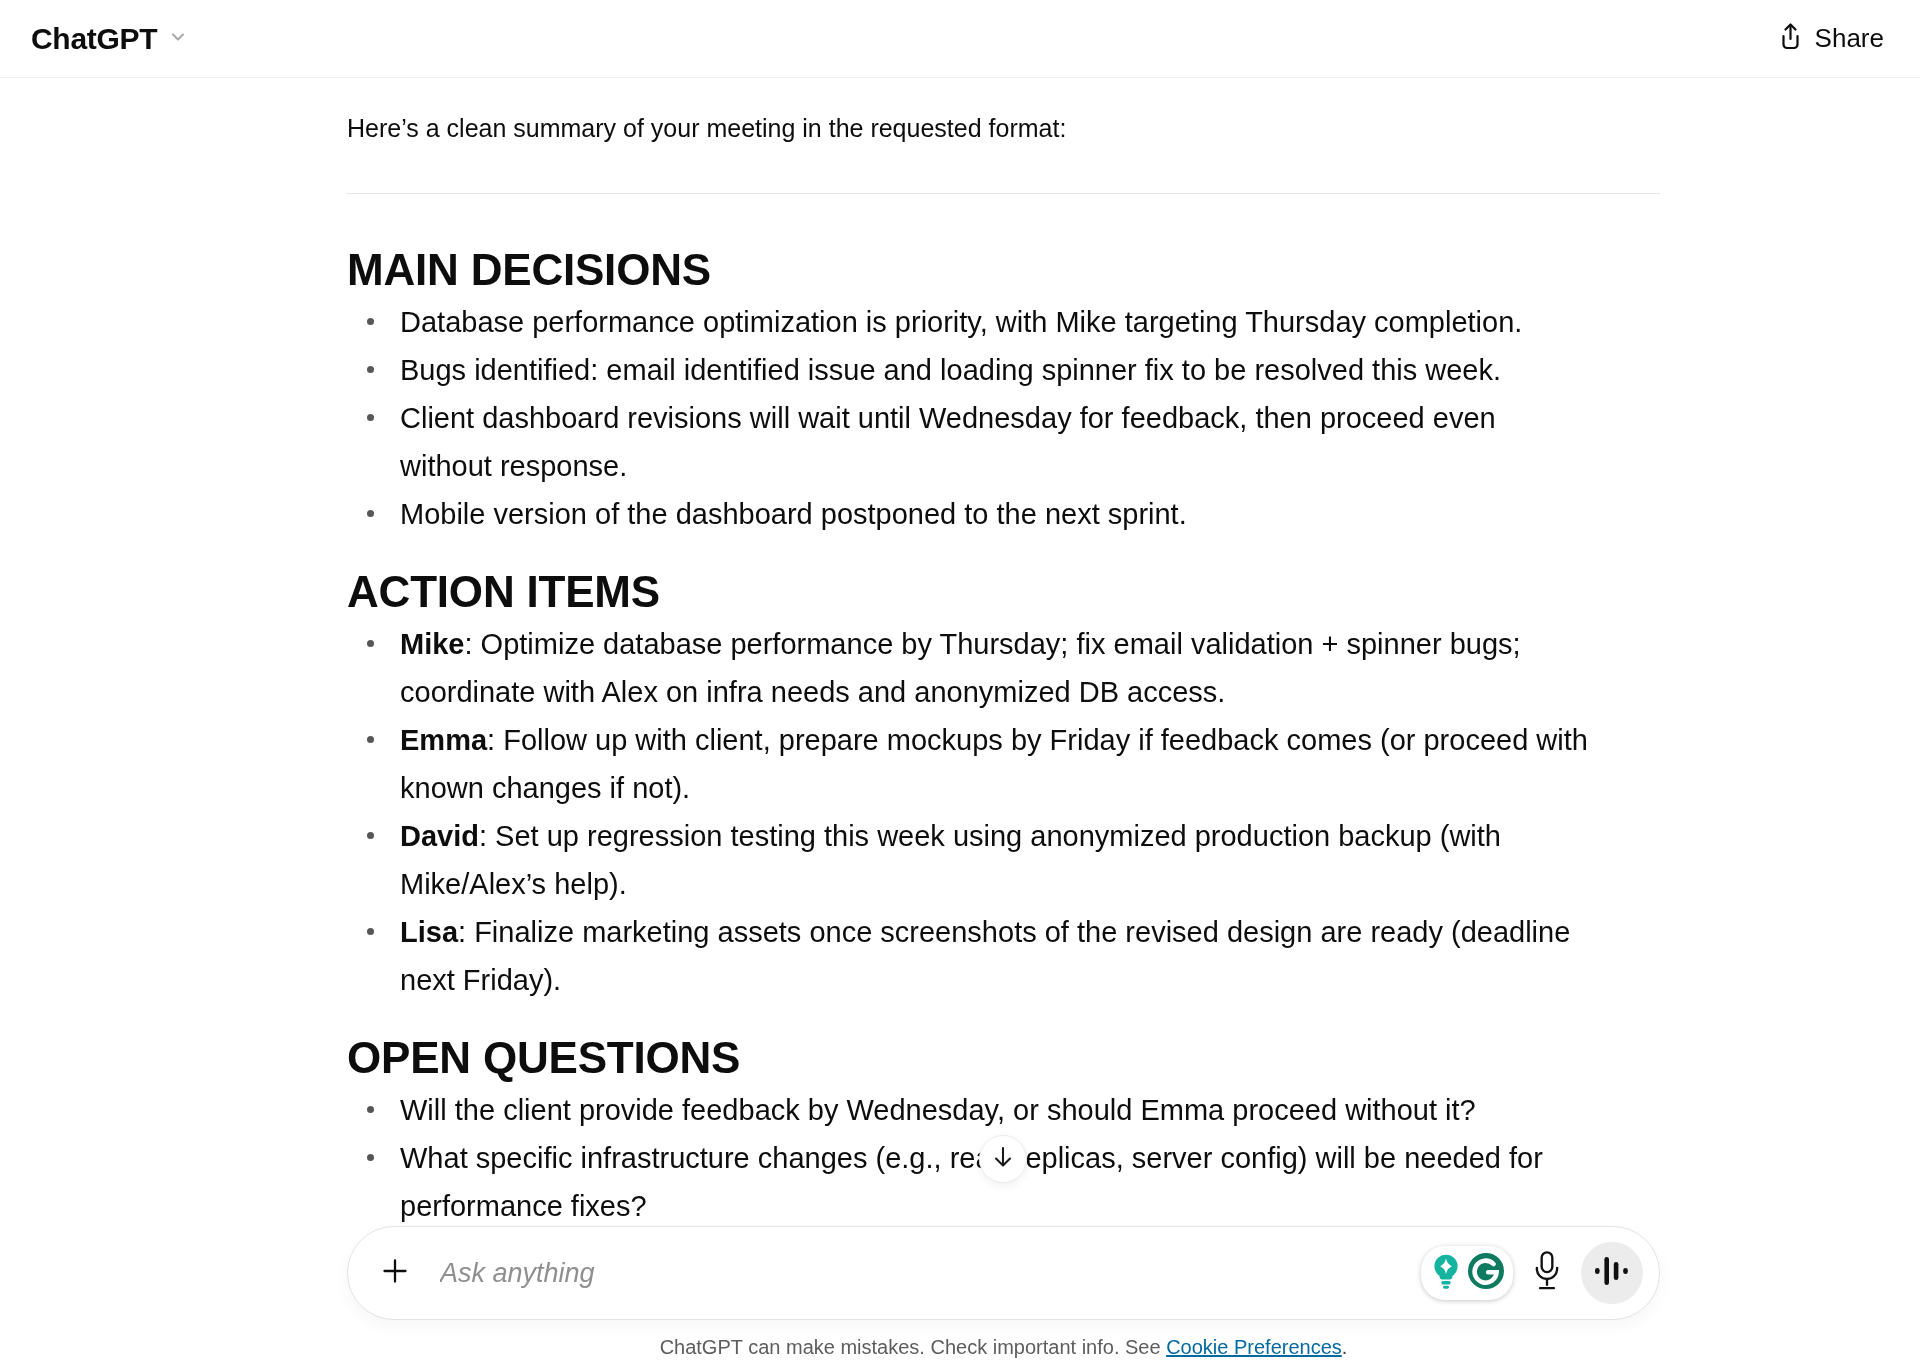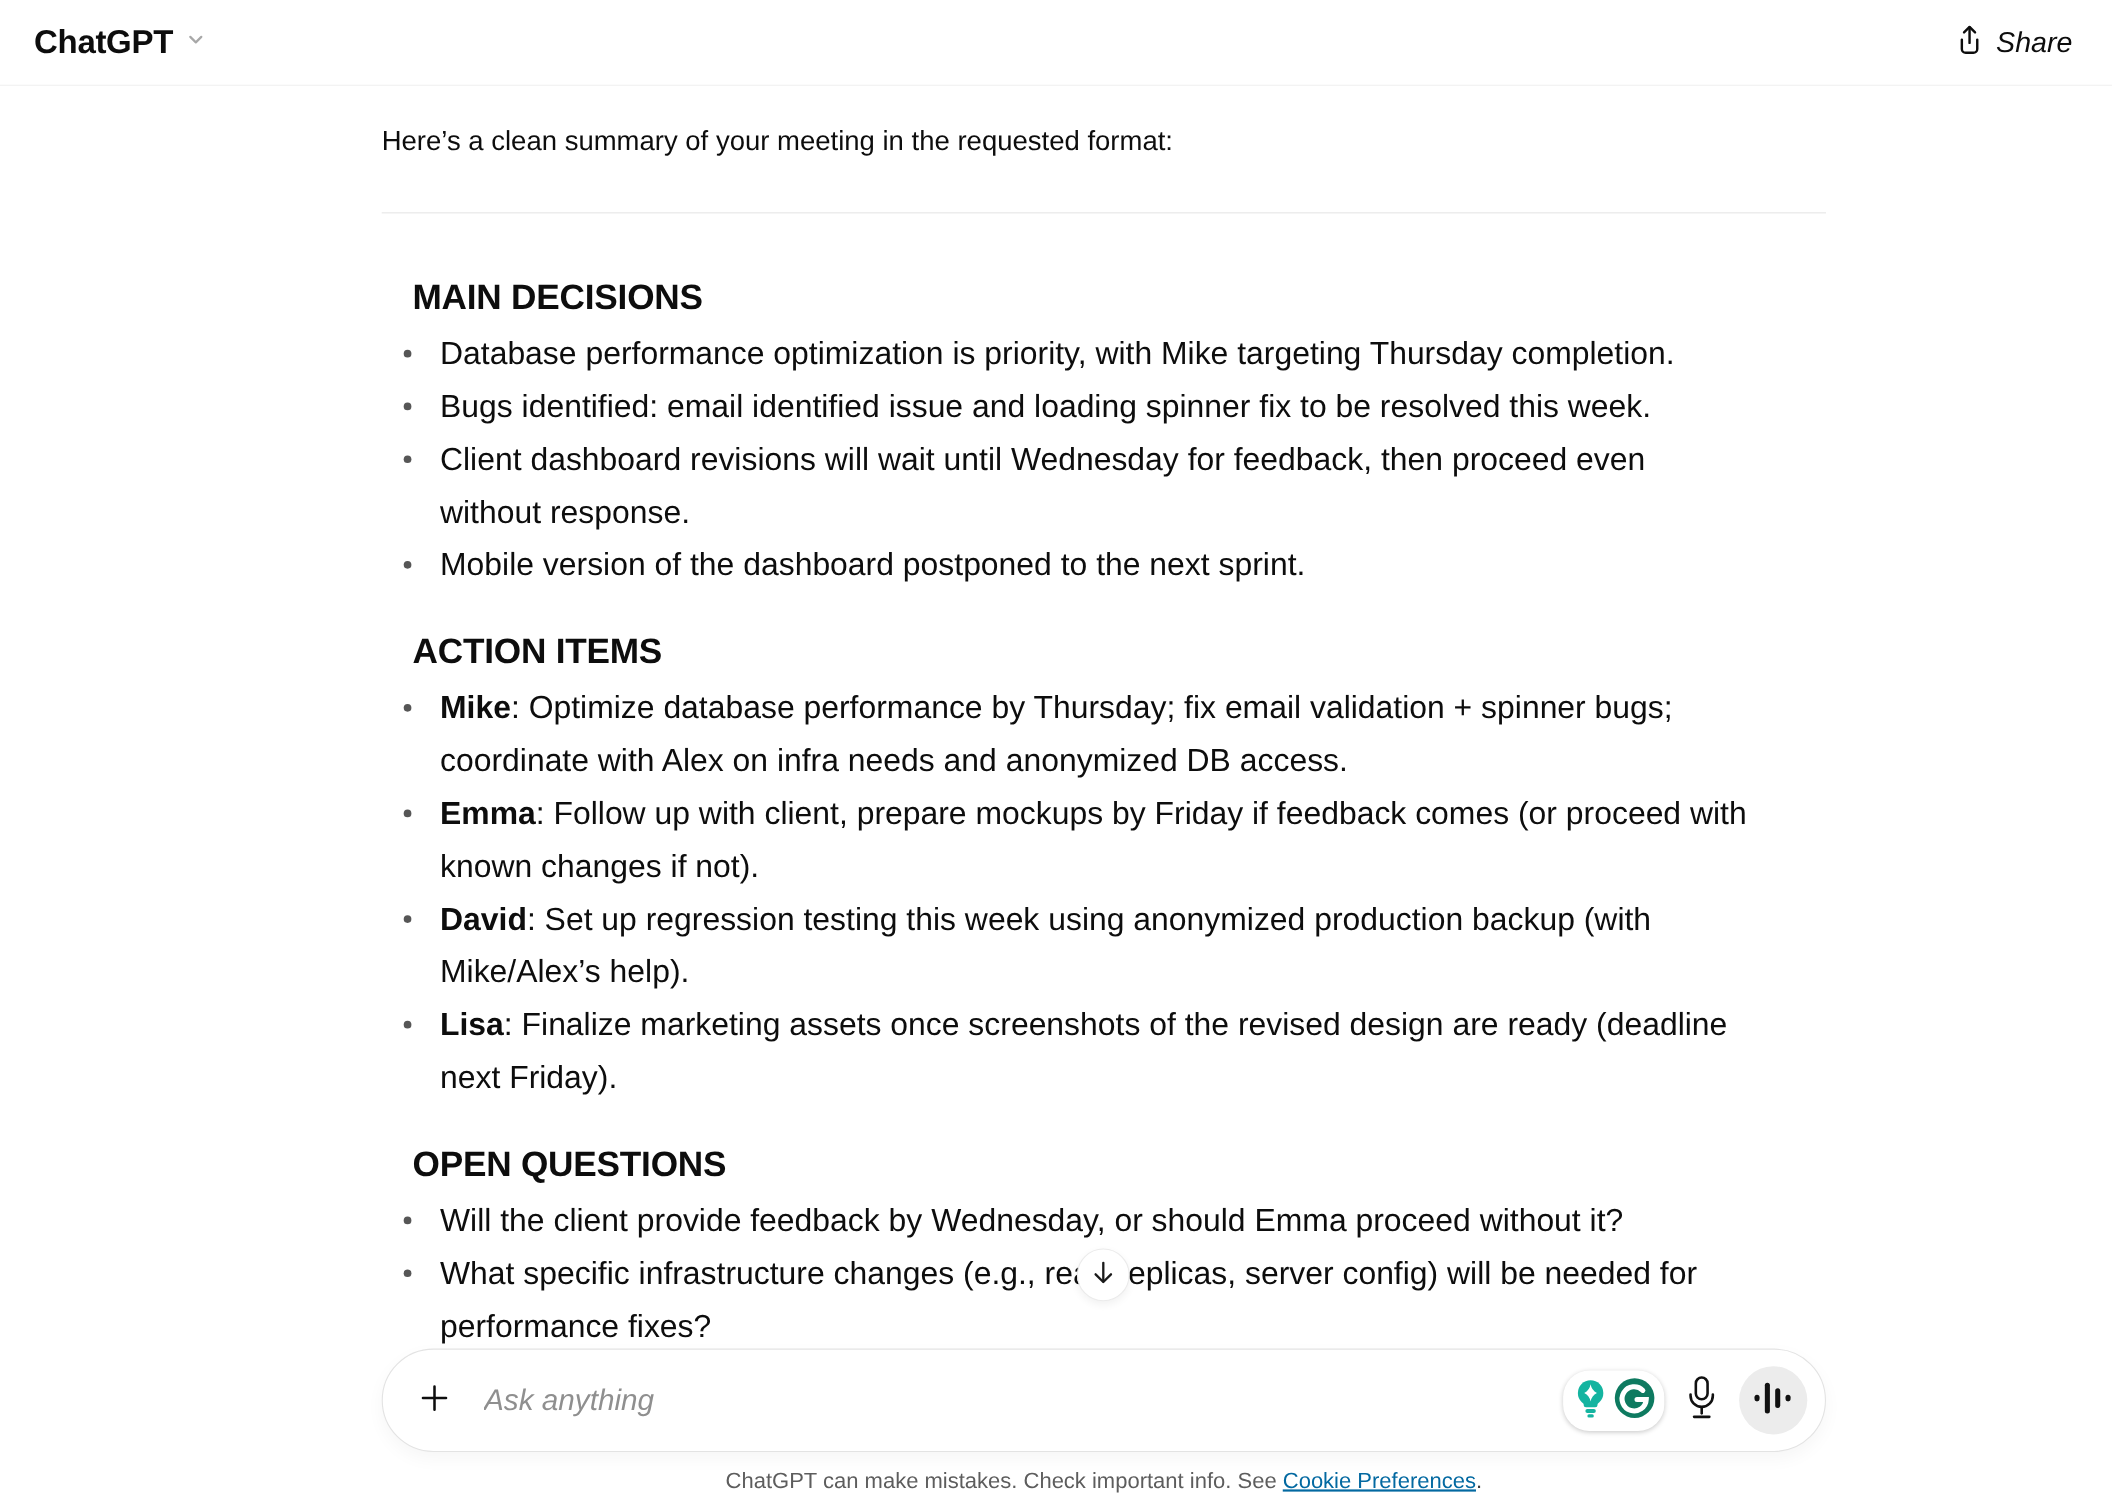--- a/index.html
+++ b/index.html
@@ -16,27 +16,27 @@
   .topbar {
     position:absolute; top:0; left:0; width:1920px; height:78px;
     display:flex; align-items:center; justify-content:space-between;
     padding:0 36px 0 31px;
     border-bottom:1px solid #f0f0f0;
     background:#fff; z-index:10;
   }
   .brand { display:flex; align-items:center; gap:10px; cursor:pointer; }
   .brand-name { font-size:30px; font-weight:600; letter-spacing:-0.3px; color:#0d0d0d; }
   .share-btn { display:flex; align-items:center; gap:11px; cursor:pointer; }
-  .share-label { font-size:26px; font-weight:500; color:#0d0d0d;font-style:italic; }
+  .share-label { font-size:26px; font-weight:500; color:#0d0d0d; }
 
   
   .chat-col { position:absolute; left:347px; top:78px; width:1313px; }
   .intro { font-size:25px; line-height:48px; margin-top:26px; }
   hr.divider { border:none; border-top:1px solid #e6e6e6; height:0; margin-top:41px; }
-  .section h3 { font-size:32px; line-height:40px; font-weight:700; margin-top:34px; letter-spacing:-0.2px;margin-left:28px; }
+  .section h3 { font-size:44px; line-height:40px; font-weight:700; margin-top:34px; letter-spacing:-0.2px; }
   .section:first-of-type h3 { margin-top:56px; }
   .section ul { margin-top:8px; padding-left:53px; list-style:none; }
   .section li {
     font-size:29px; line-height:48px; position:relative; padding-right:70px;
   }
   .section li::before {
     content:""; position:absolute; left:-33px; top:20px;
     width:7px; height:7px; border-radius:50%; background:#565656;
   }
   .section li strong { font-weight:700; }

